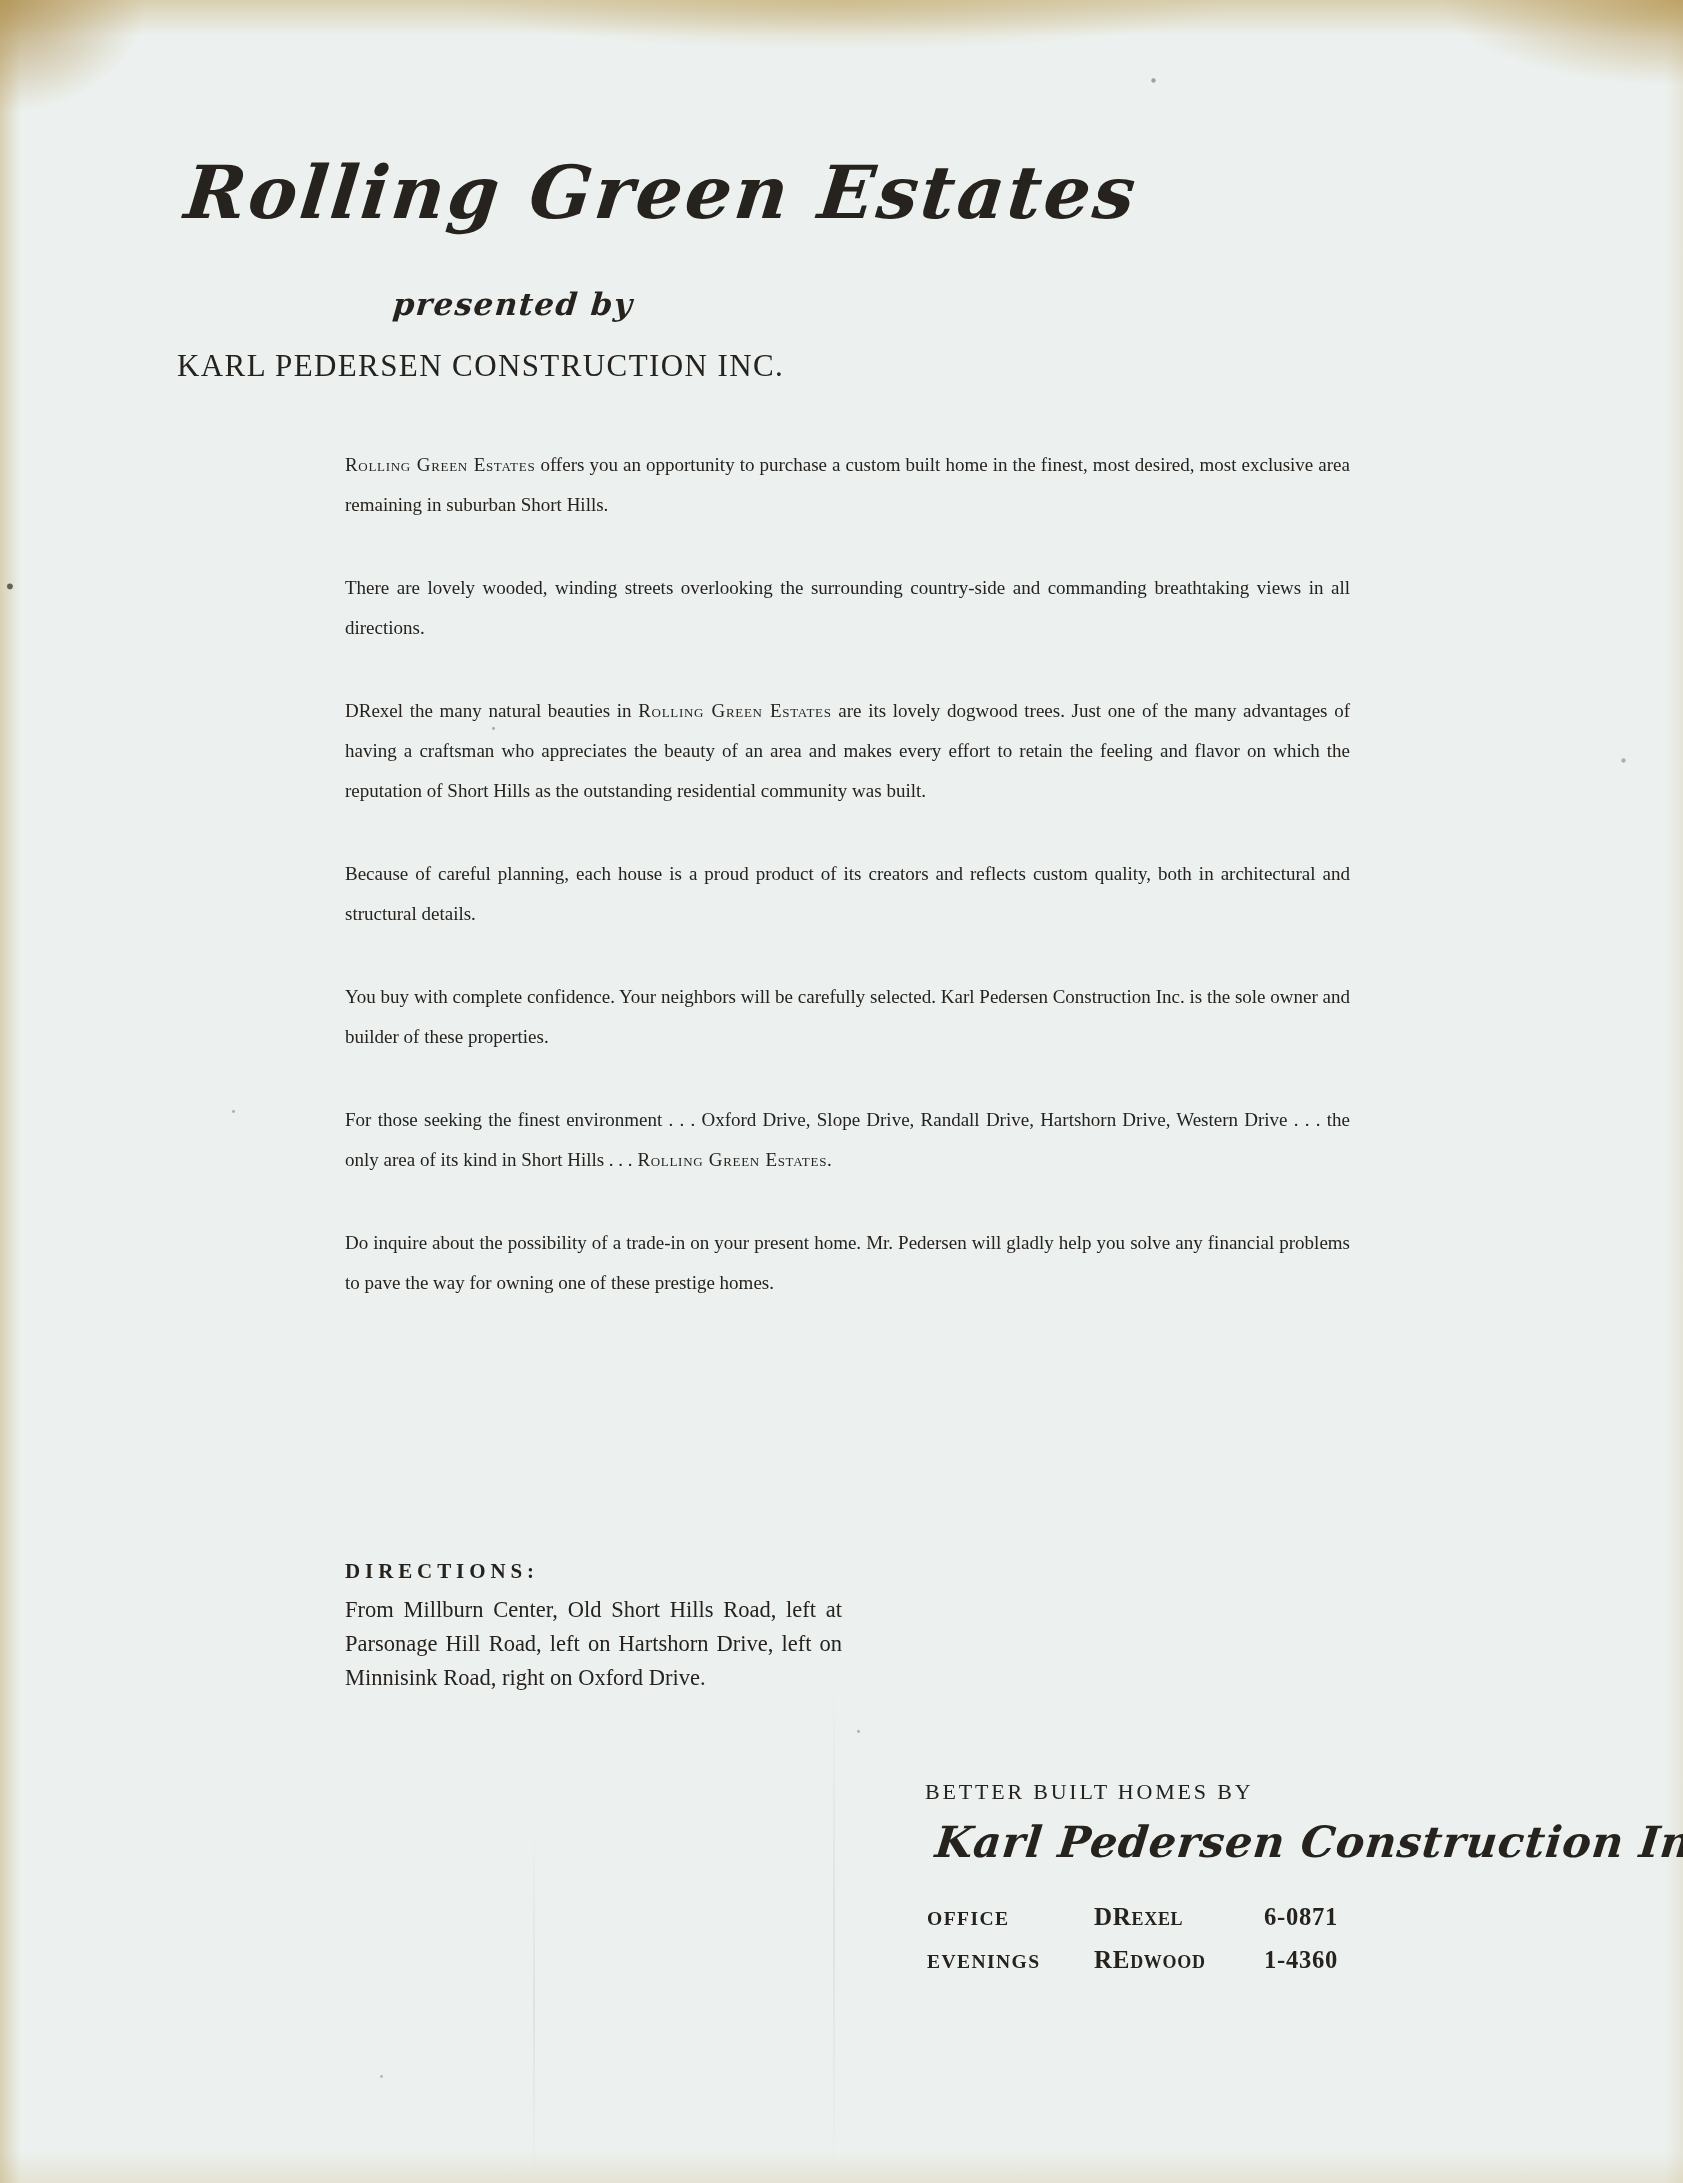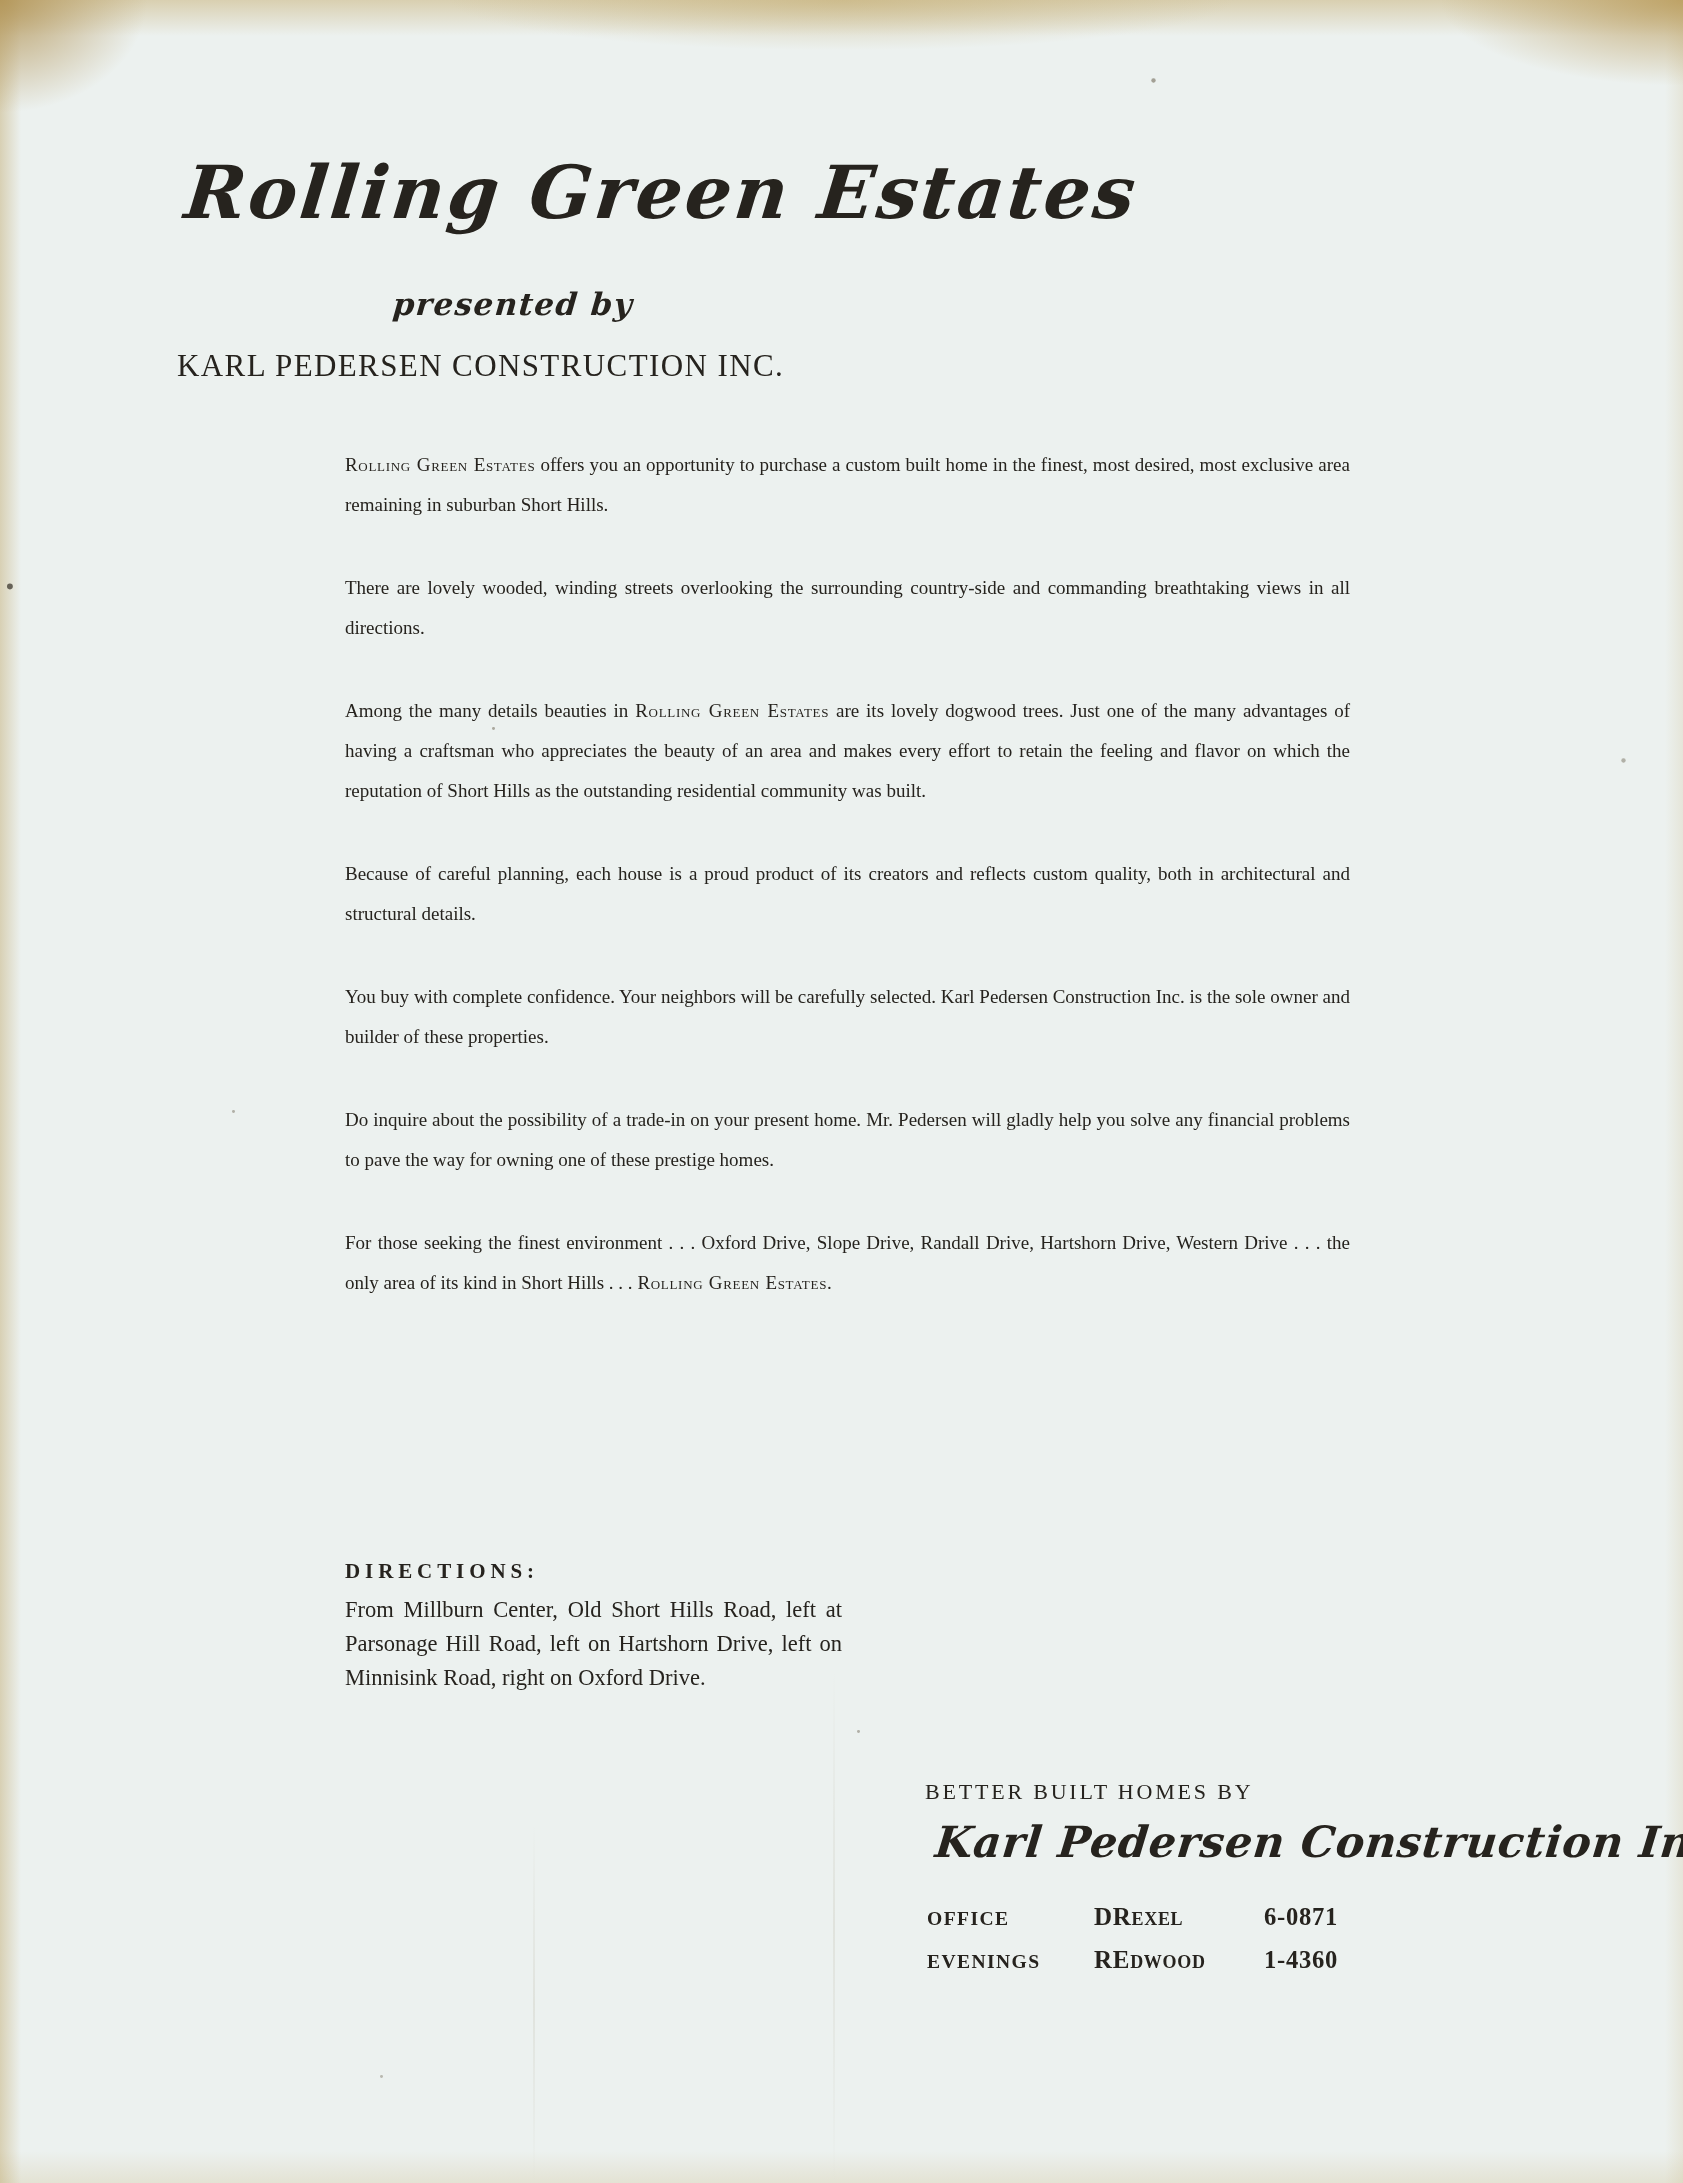--- a/index.html
+++ b/index.html
@@ -104,25 +104,25 @@
   <div class="crease c1"></div>
   <div class="crease c2"></div>
 
   <div class="script title">Rolling Green Estates</div>
   <div class="script presented">presented by</div>
   <div class="presenter">KARL PEDERSEN CONSTRUCTION INC.</div>
 
   <div class="body-copy">
       <p><span class="sc">Rolling Green Estates</span><span> offers you an opportunity to purchase a custom built home in the finest, most desired, most exclusive area remaining in suburban Short Hills.</span></p>
       <p><span>There are lovely wooded, winding streets overlooking the surrounding country-side and commanding breathtaking views in all directions.</span></p>
-      <p><span>Among the many details beauties in </span><span class="sc">Rolling Green Estates</span><span> are its lovely dogwood trees.  Just one of the many advantages of having a craftsman who appreciates the beauty of an area and makes every effort to retain the feeling and flavor on which the reputation of Short Hills as the outstanding residential community was built.</span></p>
+      <p><span>DRexel the many natural beauties in </span><span class="sc">Rolling Green Estates</span><span> are its lovely dogwood trees.  Just one of the many advantages of having a craftsman who appreciates the beauty of an area and makes every effort to retain the feeling and flavor on which the reputation of Short Hills as the outstanding residential community was built.</span></p>
       <p><span>Because of careful planning, each house is a proud product of its creators and reflects custom quality, both in architectural and structural details.</span></p>
       <p><span>You buy with complete confidence.  Your neighbors will be carefully selected. Karl Pedersen Construction Inc. is the sole owner and builder of these properties.</span></p>
+      <p><span>For those seeking the finest environment . . . Oxford Drive, Slope Drive, Randall Drive, Hartshorn Drive, Western Drive . . . the only area of its kind in Short Hills . . . </span><span class="sc">Rolling Green Estates</span><span>.</span></p>
       <p><span>Do inquire about the possibility of a trade-in on your present home.  Mr. Pedersen will gladly help you solve any financial problems to pave the way for owning one of these prestige homes.</span></p>
-      <p><span>For those seeking the finest environment . . . Oxford Drive, Slope Drive, Randall Drive, Hartshorn Drive, Western Drive . . . the only area of its kind in Short Hills . . . </span><span class="sc">Rolling Green Estates</span><span>.</span></p>
     </div>
 
   <div class="directions-heading">DIRECTIONS:</div>
   <div class="directions-text">From Millburn Center, Old Short Hills Road, left at Parsonage Hill Road, left on Hartshorn Drive, left on Minnisink Road, right on Oxford Drive.</div>
 
   <div class="footer-tagline">BETTER BUILT HOMES BY</div>
   <div class="script footer-script">Karl Pedersen Construction Inc.</div>
 
   <div class="footer-contacts">
     <span class="contact-label">OFFICE</span>

